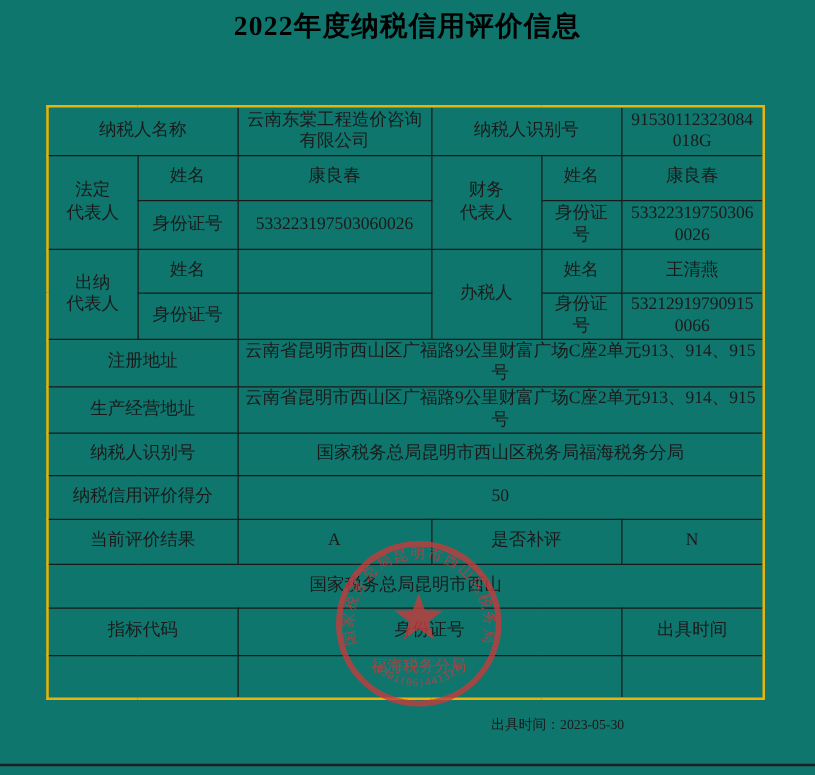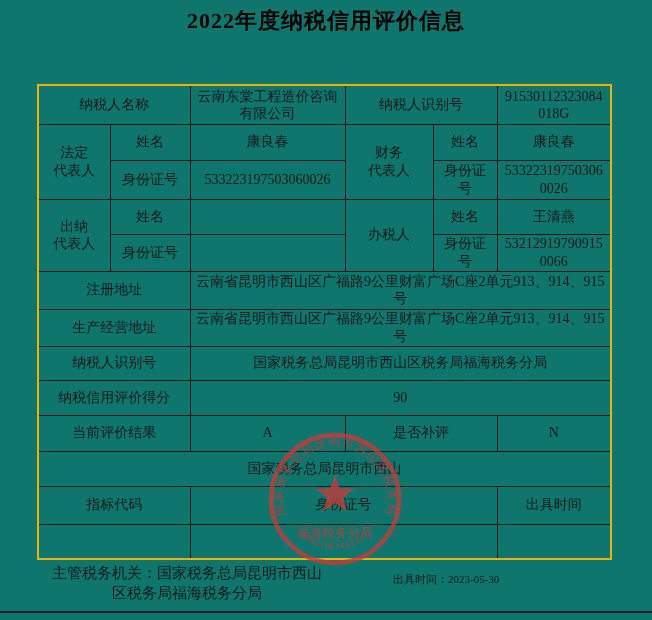--- a/index.html
+++ b/index.html
@@ -112,21 +112,21 @@
       <tr class="r7">
         <td colspan="2">生产经营地址</td>
         <td colspan="4">云南省昆明市西山区广福路9公里财富广场C座2单元913、914、915号</td>
       </tr>
       <tr class="r8">
         <td colspan="2">纳税人识别号</td>
         <td colspan="4">国家税务总局昆明市西山区税务局福海税务分局</td>
       </tr>
       <tr class="r9">
         <td colspan="2">纳税信用评价得分</td>
-        <td colspan="4">90</td>
+        <td colspan="4">50</td>
       </tr>
       <tr class="r10">
         <td colspan="2">当前评价结果</td>
         <td>A</td>
         <td colspan="2">是否补评</td>
         <td>N</td>
       </tr>
       <tr class="r11">
         <td colspan="6">国家税务总局昆明市西山</td>
       </tr>
@@ -152,22 +152,20 @@
     <text font-size="11.5" letter-spacing="1.5" fill="#c93a3c" font-family="Liberation Serif, DejaVu Serif, serif">
       <textPath href="#arcTop" startOffset="50%" text-anchor="middle">国家税务总局昆明市西山区税务局</textPath>
     </text>
     <polygon fill="#c93a3c" points="70,46 65.2,59.4 51,59.8 62.2,68.5 58.2,82.2 70,74.2 81.8,82.2 77.8,68.5 89,59.8 74.8,59.4"></polygon>
     <text x="70" y="107" text-anchor="middle" font-size="12.5" fill="#c93a3c" font-family="Liberation Serif, DejaVu Serif, serif">福海税务分局</text>
     <text font-size="8" letter-spacing="0.5" fill="#c93a3c" font-family="DejaVu Sans Mono, monospace">
       <textPath href="#arcBottom" startOffset="50%" text-anchor="middle">5301(06)441327</textPath>
     </text>
   </svg>
 
-  <div class="footer-authority">主管税务机关：国家税务总局昆明市西山
-区税务局福海税务分局</div>
 
   <div class="footer-issued">
     <span>出具时间：</span><span>2023-05-30</span>
   </div>
 
   <div class="bottom-edge"></div>
 
 </div>
 
 </body></html>

